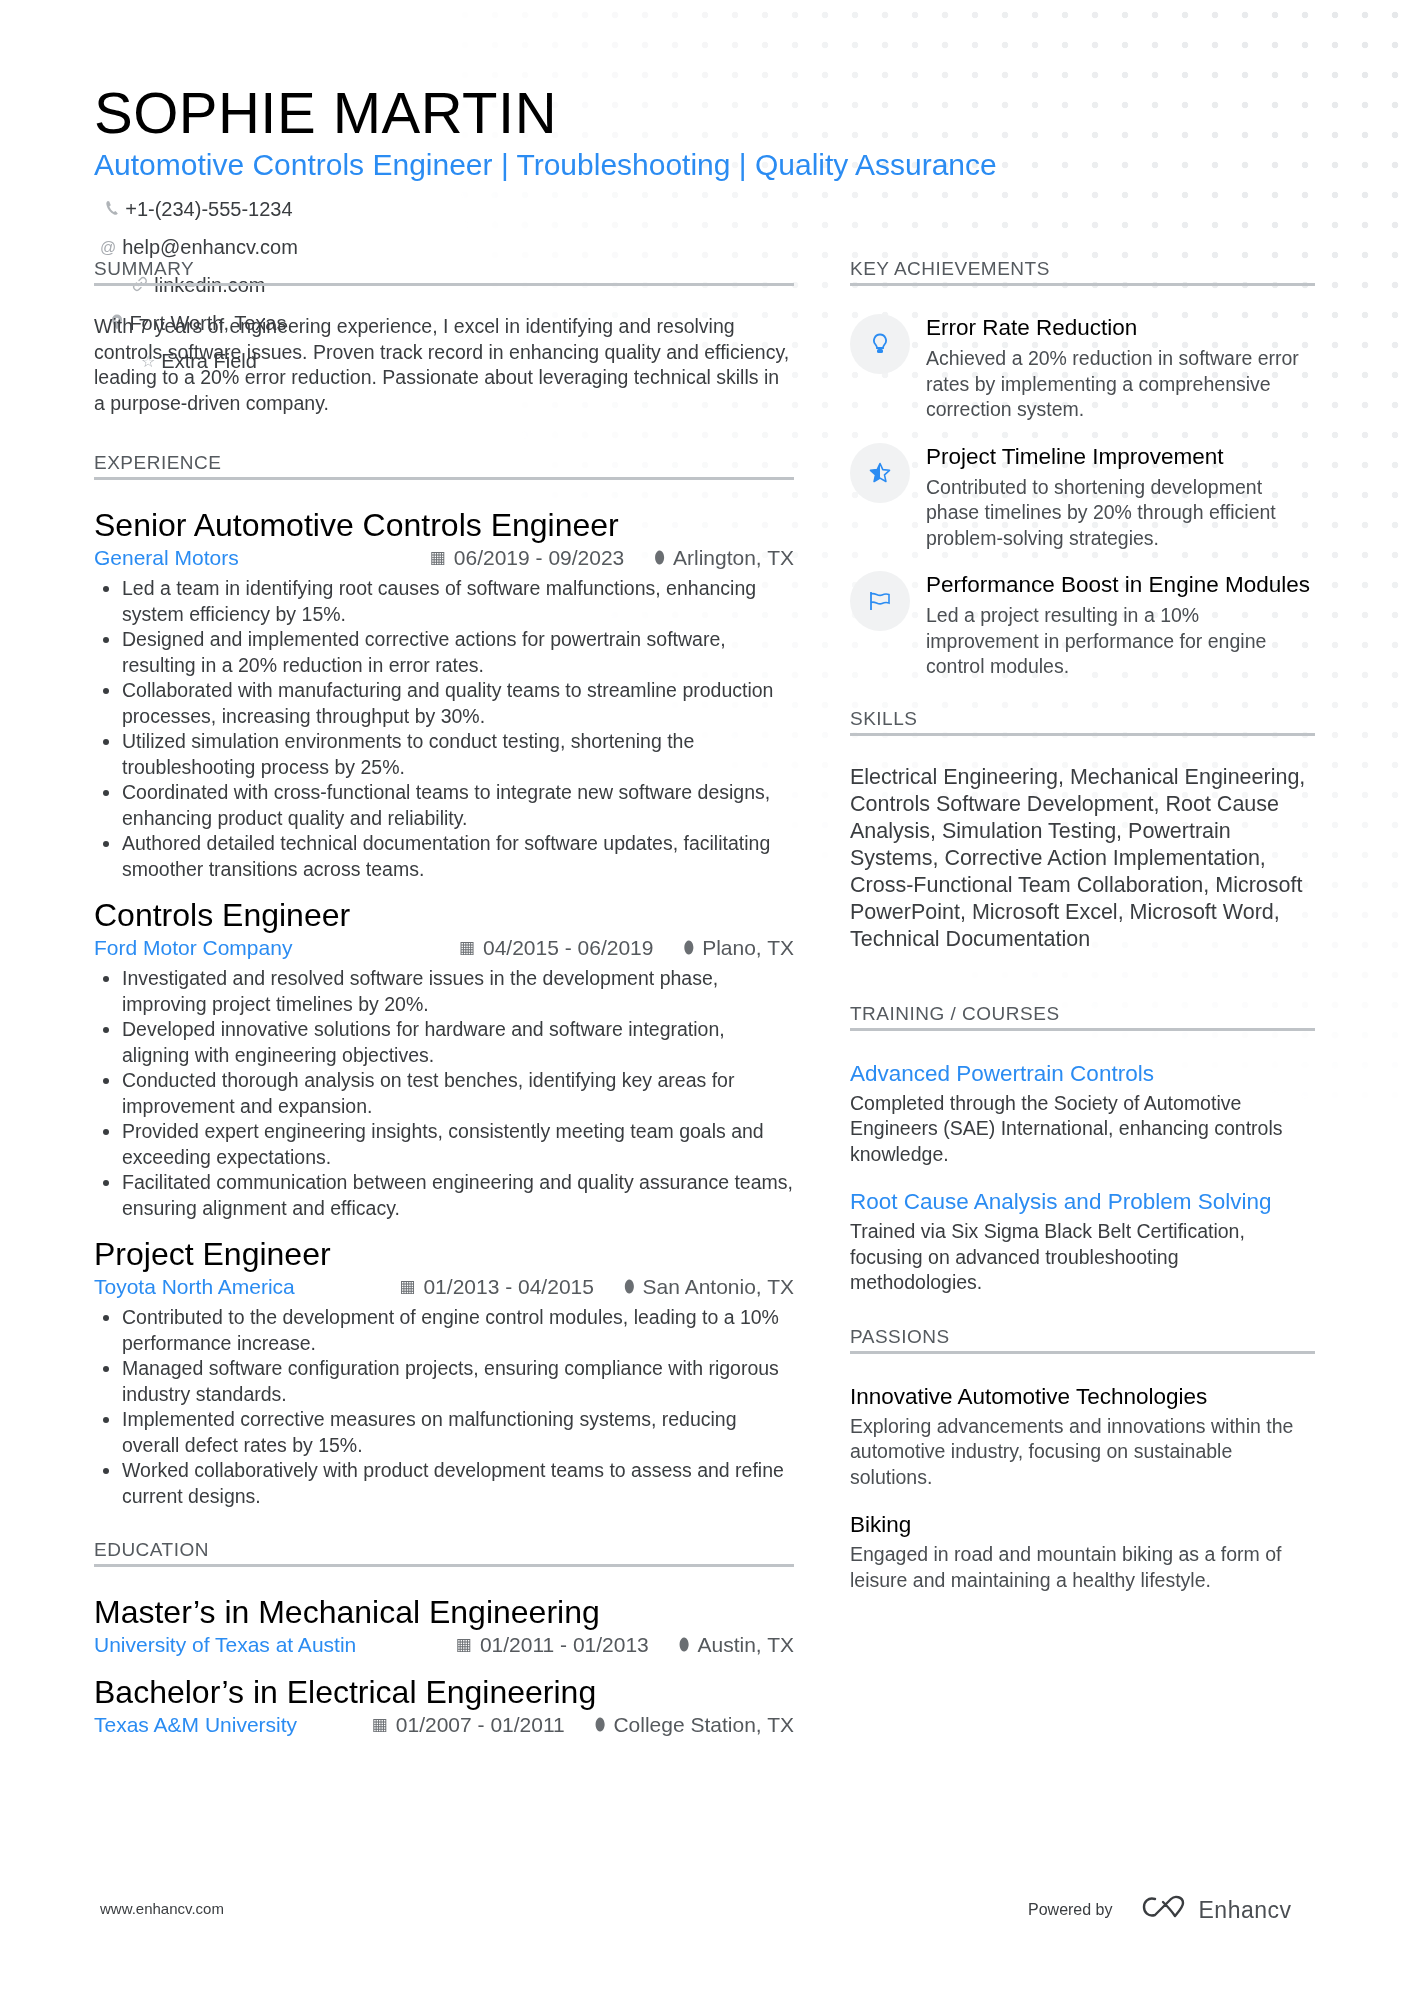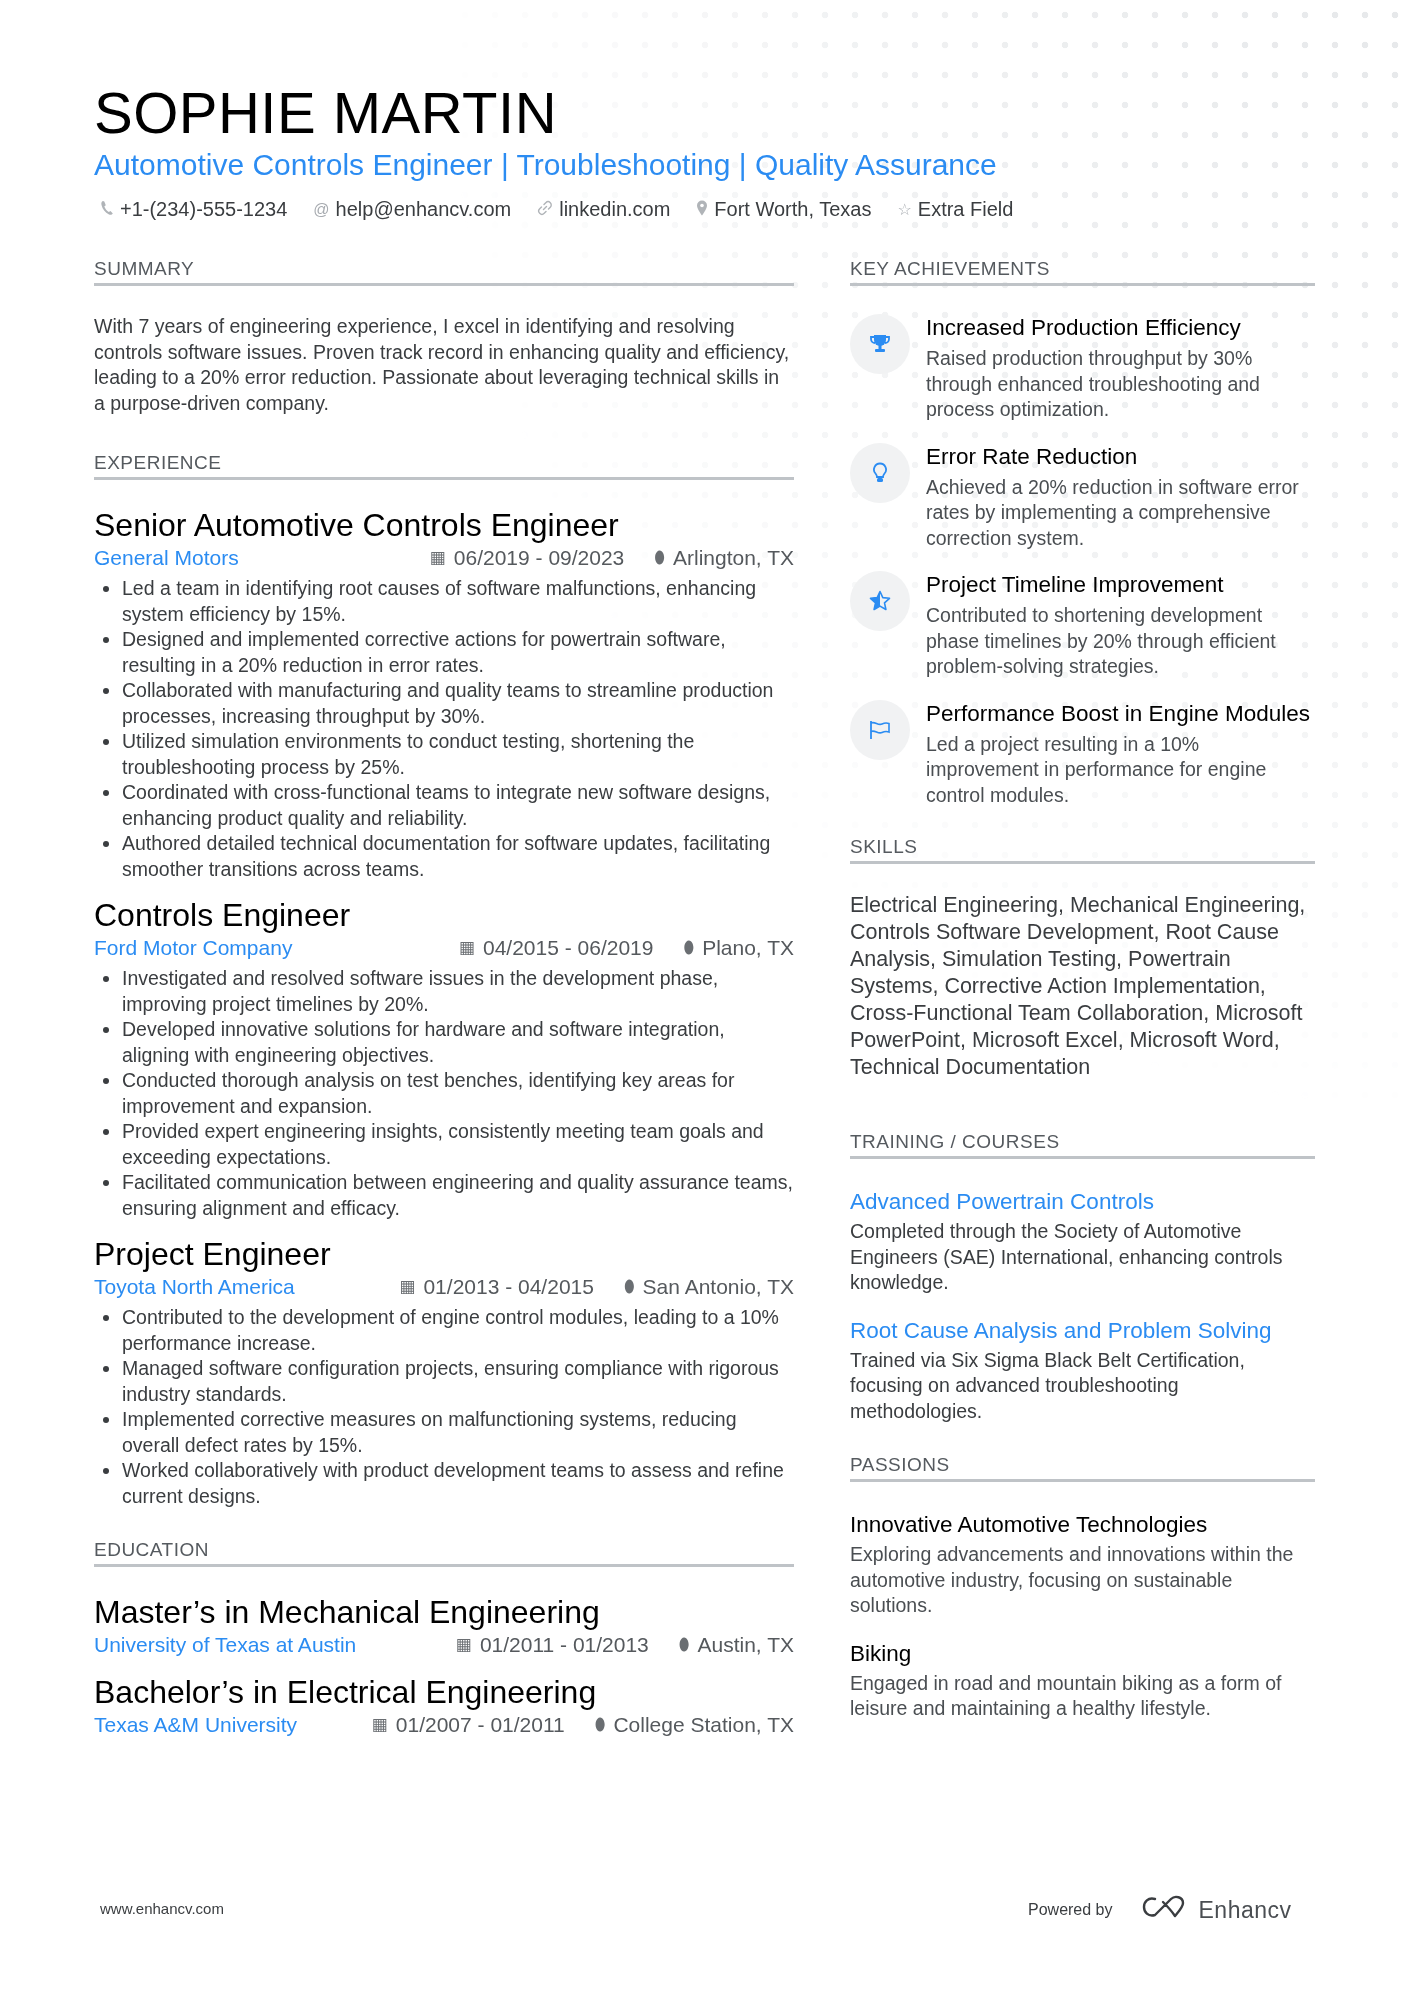--- a/index.html
+++ b/index.html
@@ -15,21 +15,21 @@
     background-size: 30px 30px;
     -webkit-mask-image: radial-gradient(ellipse at 100% 0%, rgba(0,0,0,1) 0%, rgba(0,0,0,0.6) 40%, rgba(0,0,0,0) 72%);
     mask-image: radial-gradient(ellipse at 100% 0%, rgba(0,0,0,1) 0%, rgba(0,0,0,0.6) 40%, rgba(0,0,0,0) 72%);
     pointer-events: none;
   }
   .page { position: absolute; left: 0; top: 0; width: 1410px; height: 1995px; }
 
   
   .name { position: absolute; left: 94px; top: 84px; font-size: 58px; color: #000; letter-spacing: 0.5px; line-height: 1; }
   .title { position: absolute; left: 94px; top: 148px; font-size: 30px; color: #2b8cf2; line-height: 1.1; }
-  .contacts { position: absolute; left: 100px; top: 198px; display: flex; gap: 26px; font-size: 20px; color: #3a3d40; align-items: flex-end; }
+  .contacts { position: absolute; left: 100px; top: 198px; display: flex; gap: 15px; font-size: 20px; color: #3a3d40; align-items: center; flex-direction: column; }
   .contact { display: flex; align-items: center; gap: 6px; }
   .cicon { color: #a7abb0; font-size: 16px; }
 
   .col-left { position: absolute; left: 94px; top: 258px; width: 700px; }
   .col-right { position: absolute; left: 850px; top: 258px; width: 465px; }
 
   .sec-head { font-size: 19px; color: #555a5f; letter-spacing: 0.5px; text-transform: uppercase; padding-bottom: 3px; border-bottom: 3px solid #bfc3c7; margin-bottom: 28px; }
 
   .summary { font-size: 19.5px; line-height: 25.5px; color: #3a3d40; margin: 0 0 36px 0; }
 
@@ -230,34 +230,20 @@
         </div>
       </div>
     </section>
   </div>
 
   <div class="col-right">
 
     <section>
       <div class="sec-head">KEY ACHIEVEMENTS</div>
 
-      <div class="ach">
-        <div class="ach-icon">
-          <svg width="22" height="22" viewBox="0 0 22 22">
-              <path d="M5 2 H17 V7 A6 6 0 0 1 11 13 A6 6 0 0 1 5 7 Z" fill="#2b8cf2"></path>
-              <path d="M5 4 H2 V6 A4 4 0 0 0 6 10 M17 4 H20 V6 A4 4 0 0 1 16 10" stroke="#2b8cf2" stroke-width="1.8" fill="none"></path>
-              <rect x="9.5" y="12" width="3" height="4" fill="#2b8cf2"></rect>
-              <rect x="6" y="16" width="10" height="3" rx="1" fill="#2b8cf2"></rect>
-            </svg>
-        </div>
-        <div class="ach-body">
-          <div class="ach-title">Increased Production Efficiency</div>
-          <div class="ach-desc">Raised production throughput by 30% through enhanced troubleshooting and process optimization.</div>
-        </div>
-      </div>
 
       <div class="ach">
         <div class="ach-icon">
           <svg width="16" height="22" viewBox="0 0 16 22">
               <path d="M8 1.5 A6 6 0 0 1 12.5 11.5 C11.5 12.8 11 13.5 11 15 H5 C5 13.5 4.5 12.8 3.5 11.5 A6 6 0 0 1 8 1.5 Z" stroke="#2b8cf2" stroke-width="1.8" fill="none"></path>
               <rect x="5" y="16" width="6" height="4" rx="1.5" fill="#2b8cf2"></rect>
             </svg>
         </div>
         <div class="ach-body">
           <div class="ach-title">Error Rate Reduction</div>

